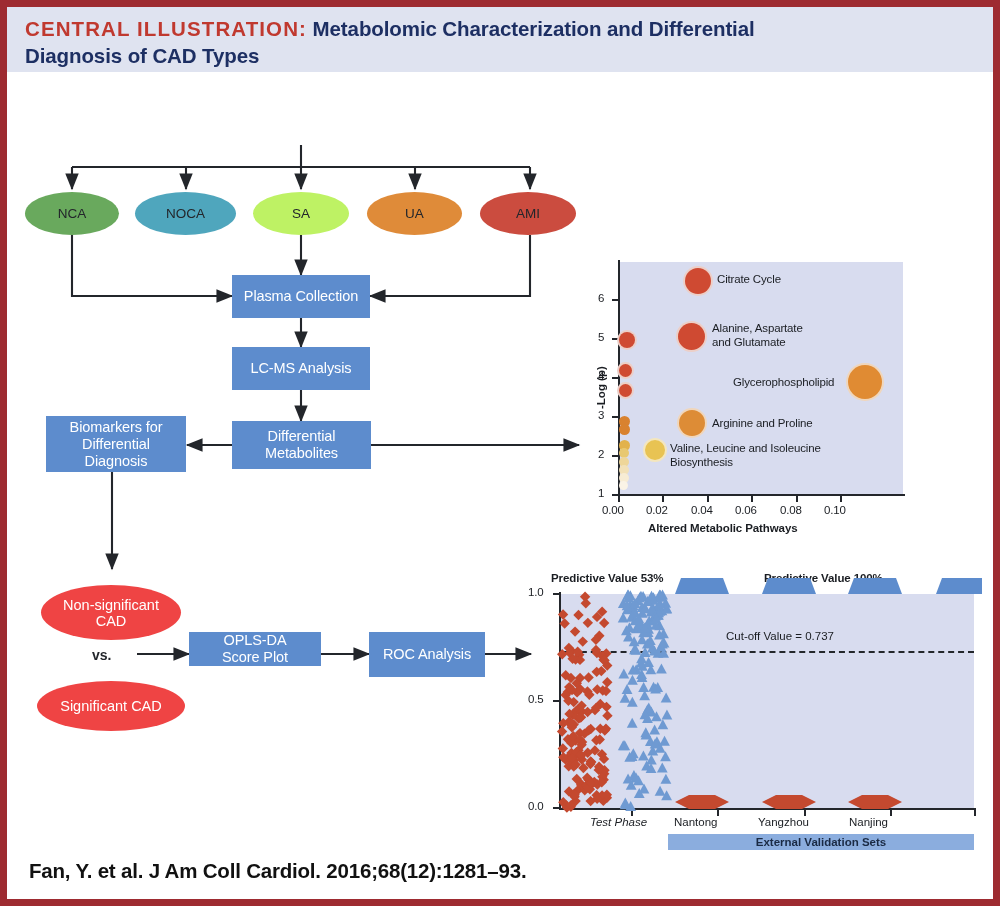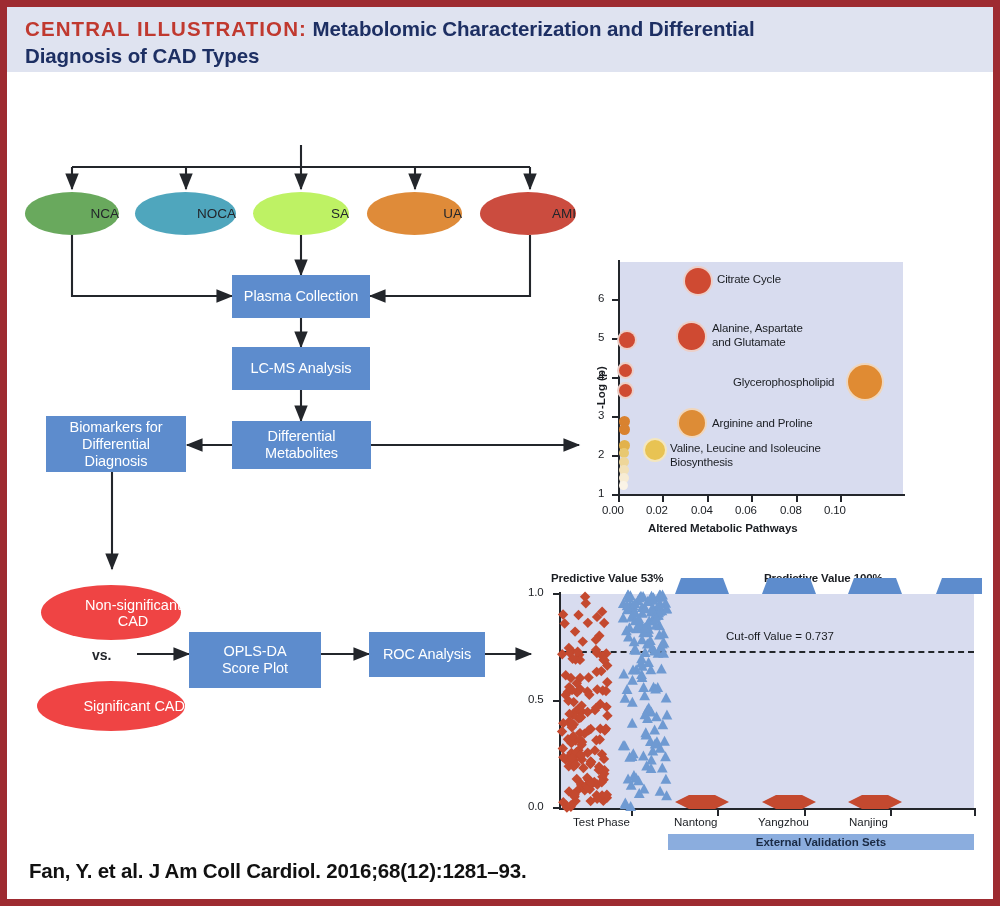--- a/index.html
+++ b/index.html
@@ -39,21 +39,21 @@
   .fbox{
     position:absolute;box-sizing:border-box;
     background:#5d8ccd;color:#ffffff;
     display:flex;align-items:center;justify-content:center;
     text-align:center;font-size:14.5px;line-height:17px;
     letter-spacing:-0.1px;
   }
   .fell{
     position:absolute;box-sizing:border-box;
     border-radius:50%;
-    display:flex;align-items:center;justify-content:flex-end;
+    display:flex;align-items:center;justify-content:center;
     text-align:center;font-size:13.5px;line-height:16px;
   }
   .fell.dark{color:#23262b;}
   .fell.blue{background:#ef4444;color:#ffffff;font-size:14.5px;}
   .vs{
     position:absolute;font-size:14px;font-weight:bold;color:#23262b;
   }
   svg.lines{position:absolute;left:0;top:0;width:1000px;height:906px;
     pointer-events:none;}
   
@@ -149,21 +149,21 @@
     <span style="white-space:pre-line;">Differential
 Metabolites</span>
   </div>
 
   <div class="fbox" style="left:39px;top:409px;width:140px;height:56px;">
     <span style="white-space:pre-line;">Biomarkers for
 Differential
 Diagnosis</span>
   </div>
 
-  <div class="fbox" style="left:182px;top:625px;width:132px;height:56px;">
+  <div class="fbox" style="left:182px;top:625px;width:132px;height:34px;">
     <span style="white-space:pre-line;">OPLS-DA
 Score Plot</span>
   </div>
 
   <div class="fbox" style="left:362px;top:625px;width:116px;height:45px;">
     <span style="white-space:pre-line;">ROC Analysis</span>
   </div>
 
   <div class="fell dark" style="left:18px;top:185px;width:94px;height:43px;background:#69a95d;">
     <span>NCA</span>
@@ -600,21 +600,21 @@
             <polygon points="104.16570556163788,207.67239053249358 109.56570556163788,217.67239053249358 98.76570556163787,217.67239053249358"></polygon>
             <polygon points="133.0538330078125,26.35386085629463 138.4538330078125,36.35386085629463 127.6538330078125,36.35386085629463"></polygon>
             <polygon points="136.62603111565113,75.62546981811525 142.02603111565114,85.62546981811525 131.22603111565112,85.62546981811525"></polygon>
             <polygon points="101.07740533351898,201.3869073867798 106.47740533351899,211.3869073867798 95.67740533351898,211.3869073867798"></polygon>
             <polygon points="128.88936281204224,41.40686609864235 134.28936281204224,51.40686609864235 123.48936281204223,51.40686609864235"></polygon>
             <polygon points="134.43354320526123,19.641034001111983 139.83354320526124,29.641034001111983 129.03354320526122,29.641034001111983"></polygon>
           </g>
       </g>
     </svg>
 
-    <div class="xcat" style="left:46px;top:244px;">Test Phase</div>
+    <div class="xcat" style="left:63px;top:244px;font-style:italic;">Test Phase</div>
     <div class="xcat" style="left:147px;top:244px;">Nantong</div>
     <div class="xcat" style="left:231px;top:244px;">Yangzhou</div>
     <div class="xcat" style="left:322px;top:244px;">Nanjing</div>
 
     <div class="evs-bar" style="left:141px;top:262px;width:306px;height:16px;">External Validation Sets</div>
   </div>
 
   <div id="citation">Fan, Y. et al. J Am Coll Cardiol. 2016;68(12):1281–93.</div>
 </div>
 

